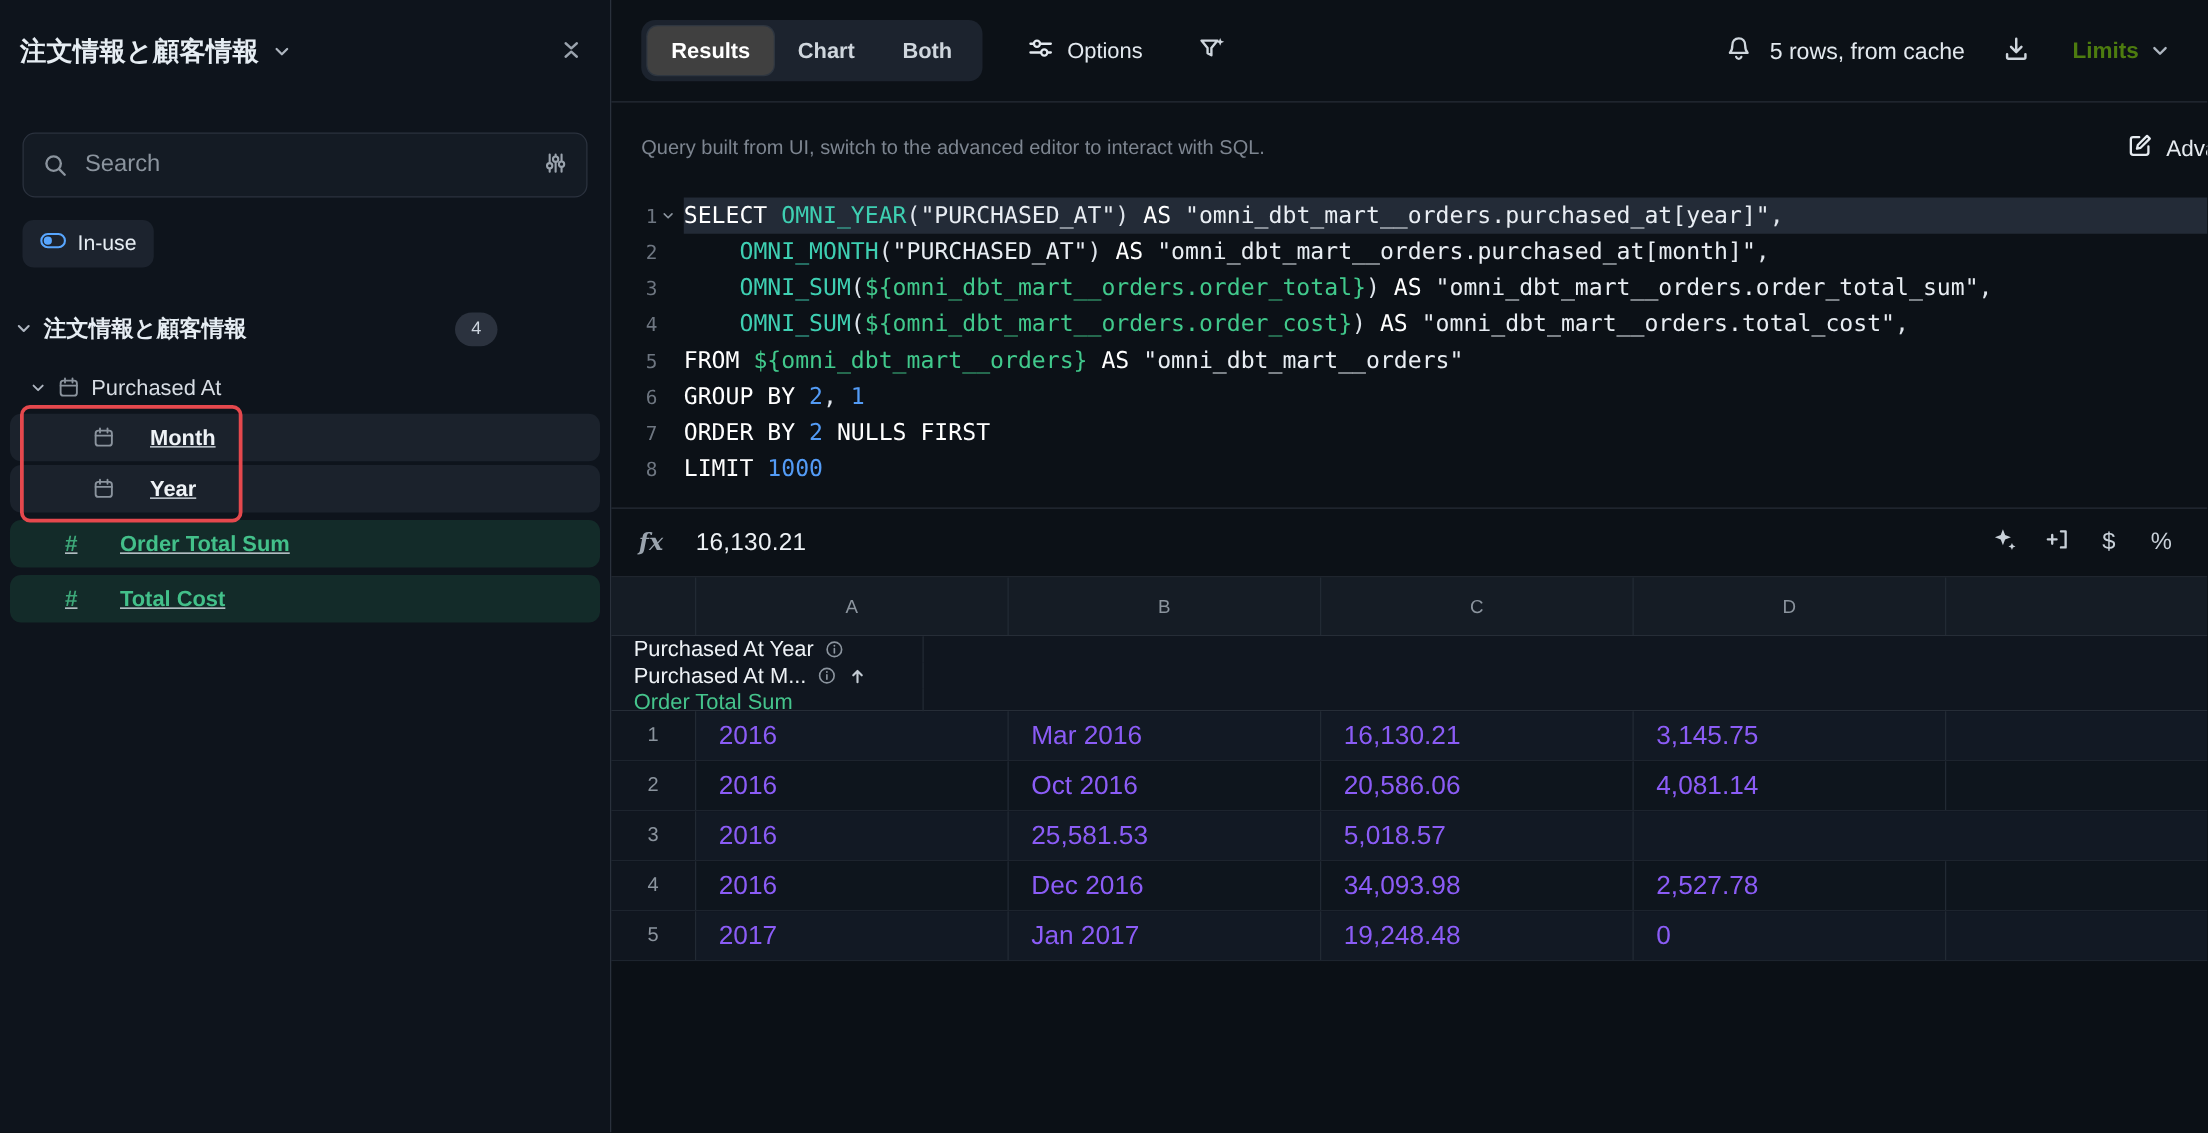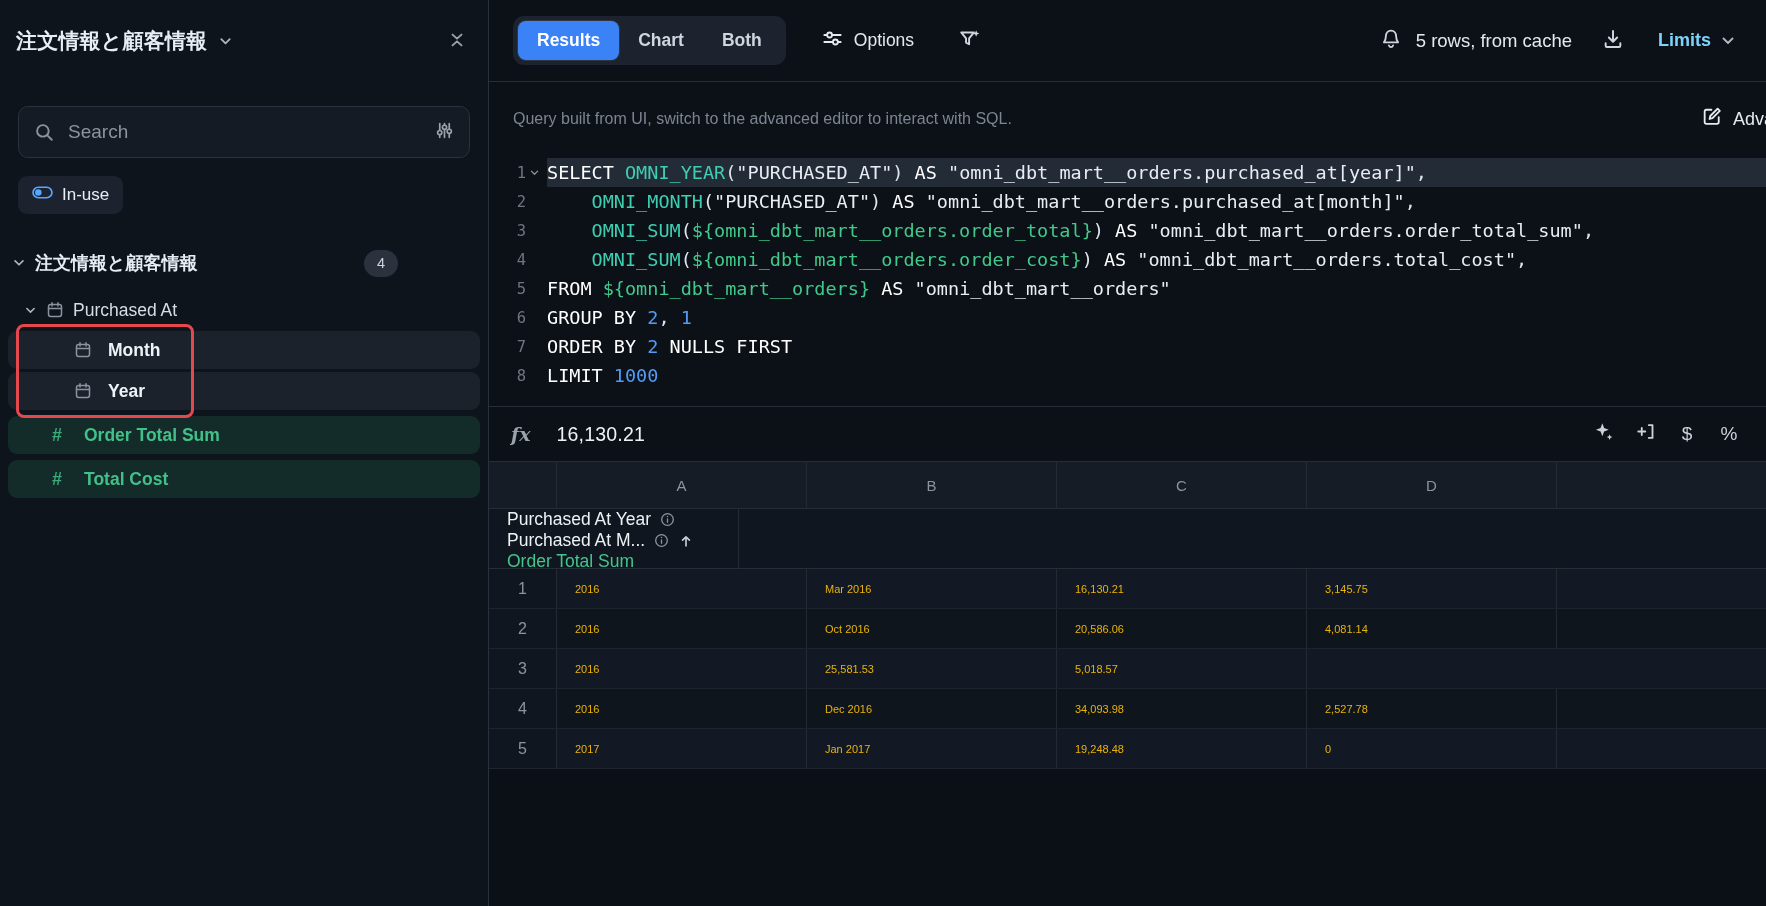--- a/index.html
+++ b/index.html
@@ -33,44 +33,44 @@
                 border:none; color:#e6edf3; font-size:17px; font-family:inherit; cursor:pointer; }
 
   .tree { margin-top:30px; position:relative; padding:0 8px; flex:1; }
   .tree-row { display:flex; align-items:center; cursor:pointer; }
   .tree-root { height:38px; padding:0 4px; gap:9px; }
   .root-label { font-size:18px; font-weight:bold; }
   .badge { margin-left:auto; margin-right:78px; background:#2b323e; color:#cdd5de; border-radius:14px;
            min-width:34px; height:27px; display:flex; align-items:center; justify-content:center; font-size:14.5px; }
   .tree-group { height:36px; margin-top:10px; padding-left:16px; gap:9px; color:#d7dde4; font-size:17.5px; }
   .icon-cal { color:#8b949e; display:flex; }
-  .tree-item { height:38px; margin:3px 0; border-radius:9px; display:flex; align-items:center; gap:16px; cursor:pointer; }
+  .tree-item { height:38px; margin:3px 0; border-radius:9px; display:flex; align-items:center; gap:28px; cursor:pointer;text-decoration:underline; }
   .tree-item.dim { background:#1b222c; padding-left:66px; }
   .dim-label { font-size:17.5px; font-weight:bold; color:#eef2f6; }
   .tree-item.measure { background:rgba(52,170,110,0.16); padding-left:38px; margin-top:6px; }
   .hash { color:#3da879; font-size:18px; font-weight:bold; width:22px; text-align:center; }
   .measure-label { color:#43c08a; font-size:17.5px; font-weight:bold; }
   .red-box { position:absolute; left:16px; top:80px; width:178px; height:94px;
              border:3px solid #e5484d; border-radius:8px; pointer-events:none; }
 
   
   .main { flex:1; min-width:0; display:flex; flex-direction:column; background:#0c1117; }
 
   .main-header { height:82px; display:flex; align-items:center; padding:0 24px; border-bottom:1px solid #262d37; }
   .tab-group { display:flex; background:#1c232e; border-radius:11px; padding:5px; }
   .tab { border:none; background:transparent; color:#cfd6dd; font-size:17.5px; font-family:inherit;
          padding:9px 19px; border-radius:8px; cursor:pointer; font-weight:600; }
-  .tab.active { background:#3b82f6; color:#ffffff; box-shadow:0 0 0 1px #2e3640; }
+  .tab.active { background:#404040; color:#ffffff; box-shadow:0 0 0 1px #2e3640; }
   .options-btn { margin-left:30px; display:flex; align-items:center; gap:11px; background:none; border:none;
                  color:#e3e9ef; font-size:17.5px; font-family:inherit; cursor:pointer; }
   .filter-ai-btn { margin-left:32px; background:none; border:none; color:#cfd6dd; cursor:pointer; display:flex; }
   .header-right { margin-left:auto; display:flex; align-items:center; }
   .icon-btn { background:none; border:none; color:#cfd6dd; cursor:pointer; display:flex; padding:4px; }
   .status-text { font-size:18.5px; color:#e3e9ef; margin:0 26px 0 10px; }
-  .limits-btn { display:flex; align-items:center; gap:9px; background:none; border:none; color:#7dd3fc;
+  .limits-btn { display:flex; align-items:center; gap:9px; background:none; border:none; color:#4d7c0f;
                 font-size:18px; font-weight:bold; font-family:inherit; cursor:pointer; margin-left:24px; }
 
   .query-info { height:74px; display:flex; align-items:center; padding:0 24px; position:relative; overflow:hidden; }
   .qi-text { color:#7d8590; font-size:16px; }
   .adv-btn { position:absolute; left:1206px; top:50%; transform:translateY(-50%); display:flex; align-items:center;
              gap:10px; background:none; border:none; color:#e6ebf0; font-size:18px; font-family:inherit;
              cursor:pointer; white-space:nowrap; }
 
   .sql-editor { padding:2px 0 16px; }
   .sql-line { display:flex; height:29px; align-items:center; }
@@ -107,21 +107,21 @@
         font-size:17.5px; color:#eef2f6; cursor:pointer; }
   .th .lbl { white-space:nowrap; overflow:hidden; }
   .th.measure .lbl { color:#45c48c; }
   .muted-icon { color:#8b949e; display:flex; }
   .sort-icon { color:#c3cbd3; display:flex; }
   .t-row { display:flex; height:40px; border-bottom:1px solid #1d242e; }
   .t-row:nth-child(odd) { background:#121924; }
   .t-row:nth-child(even) { background:#0e151d; }
   .rownum { display:flex; align-items:center; justify-content:center; color:#8b949e; font-size:16px; background:#10161f; }
   .td { width:250px; min-width:250px; display:flex; align-items:center; padding-left:18px;
-        font-size:11px; color:#eab308; }
+        font-size:21px; color:#8b5cf6; }
   .fillcell { flex:1; width:auto; min-width:0; border-right:none; }
   .table-bottom { flex:1; background:#0b1016; }
 </style>
 </head>
 <body>
 
 <div class="app">
 
   <aside class="sidebar">
     <div class="sb-header">

